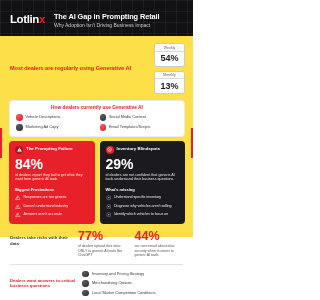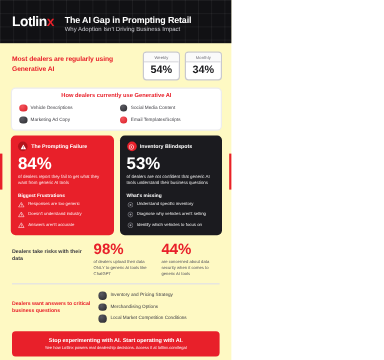--- a/index.html
+++ b/index.html
@@ -2,21 +2,21 @@
 <html><head>
 <meta charset="utf-8">
 <style>
   * { box-sizing: border-box; margin: 0; padding: 0; }
   html, body {
     width: 193px; height: 300px;
     font-family: "Liberation Sans", sans-serif;
     background: #ffffff;
     overflow: hidden;
   }
-  .page { position: relative; width: 193px; height: 300px; background: #fef9c3; }
+  .page { position: relative; width: 193px; height: 237px; background: #fde047; }
 
   
   .header {
     position: relative;
     height: 36px;
     background: #111114;
     padding: 6px 8px 0 10px;
     display: flex;
     align-items: flex-start;
     overflow: hidden;
@@ -47,21 +47,21 @@
     color: #c9c9cf; font-size: 5px; font-weight: 400; margin-top: 1.5px;
     white-space: nowrap; line-height: 1.1;
   }
 
   
   .sec1 { display: flex; align-items: center; padding: 7px 8px 4px 10px; gap: 4px; }
   .sec1-head {
     color: #e8202a; font-size: 5.6px; font-weight: 700; line-height: 1.35;
     flex: 1; letter-spacing: -0.05px;
   }
-  .stat-cards { display: flex; gap: 4px; }
+  .stat-cards { display: flex; gap: 4px; flex-direction: column; }
   .stat-card {
     width: 31px; border: 1px solid #c9c9cf; border-radius: 3px;
     background: #fff; overflow: hidden; text-align: center;
   }
   .stat-card-top {
     font-size: 3.4px; color: #6a6a72; padding: 1.5px 0 1px;
     border-bottom: 1px solid #dcdce0; background: #fafafa;
     letter-spacing: .1px;
   }
   .stat-card-val { font-size: 9px; font-weight: 700; color: #1a1a1d; padding: 1.5px 0 2.5px; }
@@ -161,21 +161,21 @@
 
   <div class="sec1">
     <div class="sec1-head">Most dealers are regularly using Generative AI</div>
     <div class="stat-cards">
       <div class="stat-card">
         <div class="stat-card-top">Weekly</div>
         <div class="stat-card-val">54%</div>
       </div>
       <div class="stat-card">
         <div class="stat-card-top">Monthly</div>
-        <div class="stat-card-val">34%</div>
+        <div class="stat-card-val">13%</div>
       </div>
     </div>
   </div>
 
   <div class="usebox">
     <div class="usebox-title">How dealers currently use Generative AI</div>
     <div class="usegrid">
       <div class="useitem">
         <span class="usedot red"></span>
         <span class="uselabel">Vehicle Descriptions</span>
@@ -248,21 +248,21 @@
     <div class="panel dark">
       <div class="panel-head">
         <span class="panel-icon">
           <svg viewBox="0 0 24 24">
               <circle cx="12" cy="12" r="9" fill="none" stroke="#fff" stroke-width="2.5"></circle>
               <circle cx="12" cy="12" r="3" fill="#fff"></circle>
             </svg>
         </span>
         <span class="panel-title">Inventory Blindspots</span>
       </div>
-      <div class="panel-pct">53%</div>
+      <div class="panel-pct">29%</div>
       <div class="panel-desc">of dealers are not confident that generic AI tools understand their business questions</div>
       <div class="panel-sub">What's missing</div>
       <div class="panel-list">
         <div class="plitem">
           <span class="pl-ico">
             <svg viewBox="0 0 24 24">
                 <circle cx="12" cy="12" r="9" fill="none" stroke="#9a9aa2" stroke-width="2"></circle>
                 <circle cx="12" cy="12" r="3.5" fill="#9a9aa2"></circle>
               </svg>
           </span>
@@ -289,21 +289,21 @@
       </div>
     </div>
 
   </div>
 
   <div class="riskrow">
     <div class="risk-left">
       <div class="risk-left-text">Dealers take risks with their data</div>
     </div>
     <div class="risk-stat">
-      <div class="risk-pct">98%</div>
+      <div class="risk-pct">77%</div>
       <div class="risk-cap">of dealers upload their data ONLY to generic AI tools like ChatGPT</div>
     </div>
     <div class="risk-stat">
       <div class="risk-pct">44%</div>
       <div class="risk-cap">are concerned about data security when it comes to generic AI tools</div>
     </div>
   </div>
 
   <div class="divider"></div>
 

